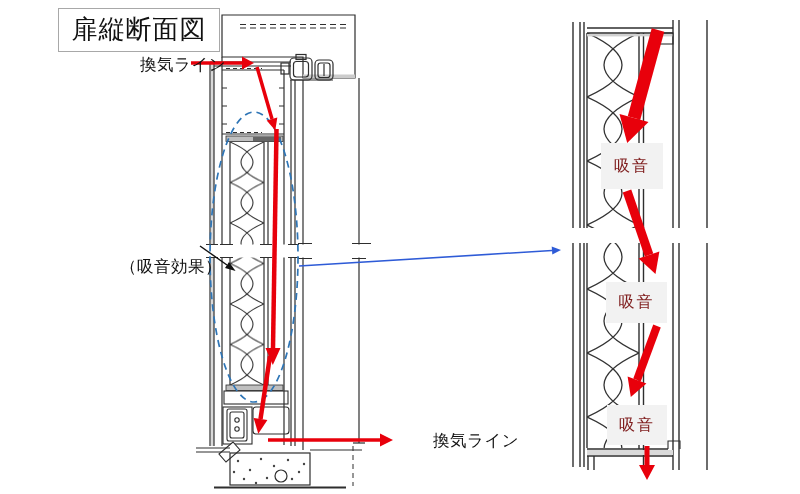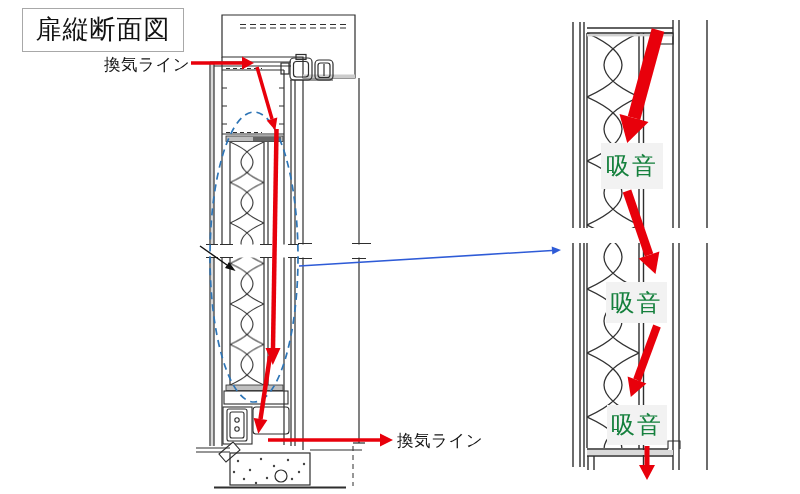--- a/index.html
+++ b/index.html
@@ -1,27 +1,27 @@
 <!DOCTYPE html>
 <html><head>
 <meta charset="utf-8">
 <style>
   html,body{margin:0;padding:0;background:#fff;}
   #stage{position:relative;width:800px;height:494px;background:#ffffff;overflow:hidden;
          font-family:"Liberation Serif","DejaVu Serif",serif;}
   #linework{position:absolute;left:0;top:0;}
-  .lbl{position:absolute;color:#111;white-space:nowrap;}
+  .lbl{position:absolute;color:#111;white-space:nowrap;margin-left:36px;}
   #title-box{left:22px;top:8px;width:160px;height:42px;border:1px solid #a8a8a8;
              font-size:26px;line-height:42px;text-align:center;letter-spacing:1px;background:#fff;}
   #vent-top{left:104px;top:54px;font-size:16.5px;letter-spacing:.5px;}
   #gw-1{left:95px;top:226px;font-size:16.5px;letter-spacing:.5px;}
   #gw-2{left:84px;top:256px;font-size:16.5px;letter-spacing:.5px;}
   #vent-bottom{left:397px;top:430px;font-size:16.5px;letter-spacing:.5px;}
-  .absorb{position:absolute;background:#f2f2f2;color:#15803d;display:flex;
-          align-items:center;justify-content:center;font-size:24px;letter-spacing:2px;font-family:Liberation Mono, monospace;}
+  .absorb{position:absolute;background:#f2f2f2;color:#7f1d1d;display:flex;
+          align-items:center;justify-content:center;font-size:16px;letter-spacing:2px;font-family:Liberation Mono, monospace;}
   #ab-1{left:601px;top:143px;width:62px;height:46px;}
   #ab-2{left:606px;top:282px;width:61px;height:41px;}
   #ab-3{left:607px;top:405px;width:60px;height:40px;}
 </style>
 </head>
 <body>
 
 <div id="stage">
 
   <svg id="linework" width="800" height="494" viewBox="0 0 800 494">
@@ -190,19 +190,20 @@
       <polygon points="646.4,383.5 627.6,376.5 630.8,396.9" stroke="none"></polygon>
       <line x1="647" y1="446" x2="647" y2="465" stroke-width="5"></line>
       <polygon points="655,465 639,465 647,480" stroke="none"></polygon>
     </g>
   </svg>
 
   <div id="title-box" class="lbl">扉縦断面図</div>
 
   <div id="vent-top" class="lbl">換気ライン</div>
 
+  <div id="gw-2" class="lbl">（吸音効果）</div>
 
   <div id="vent-bottom" class="lbl">換気ライン</div>
 
   <div id="ab-1" class="absorb">吸音</div>
   <div id="ab-2" class="absorb">吸音</div>
   <div id="ab-3" class="absorb">吸音</div>
 </div>
 
 </body></html>

